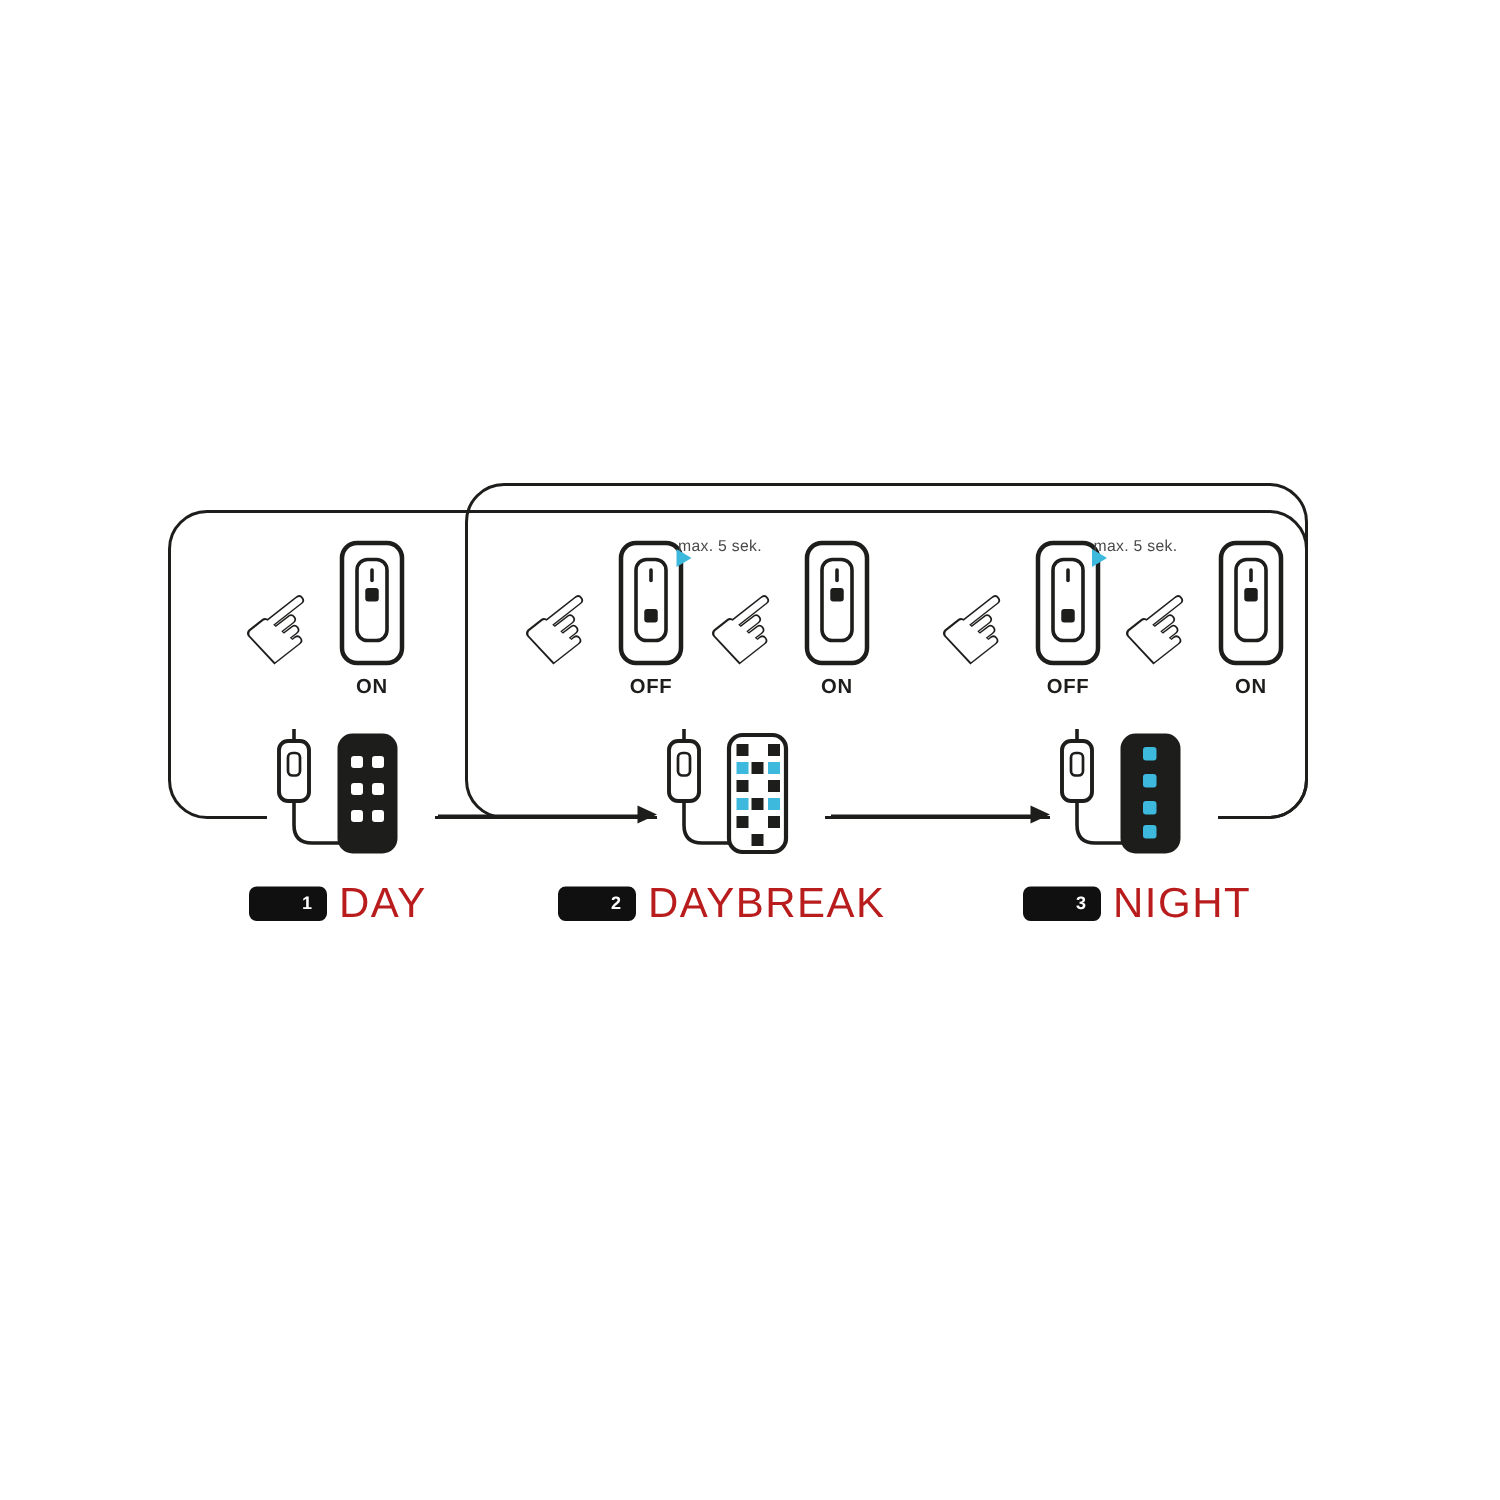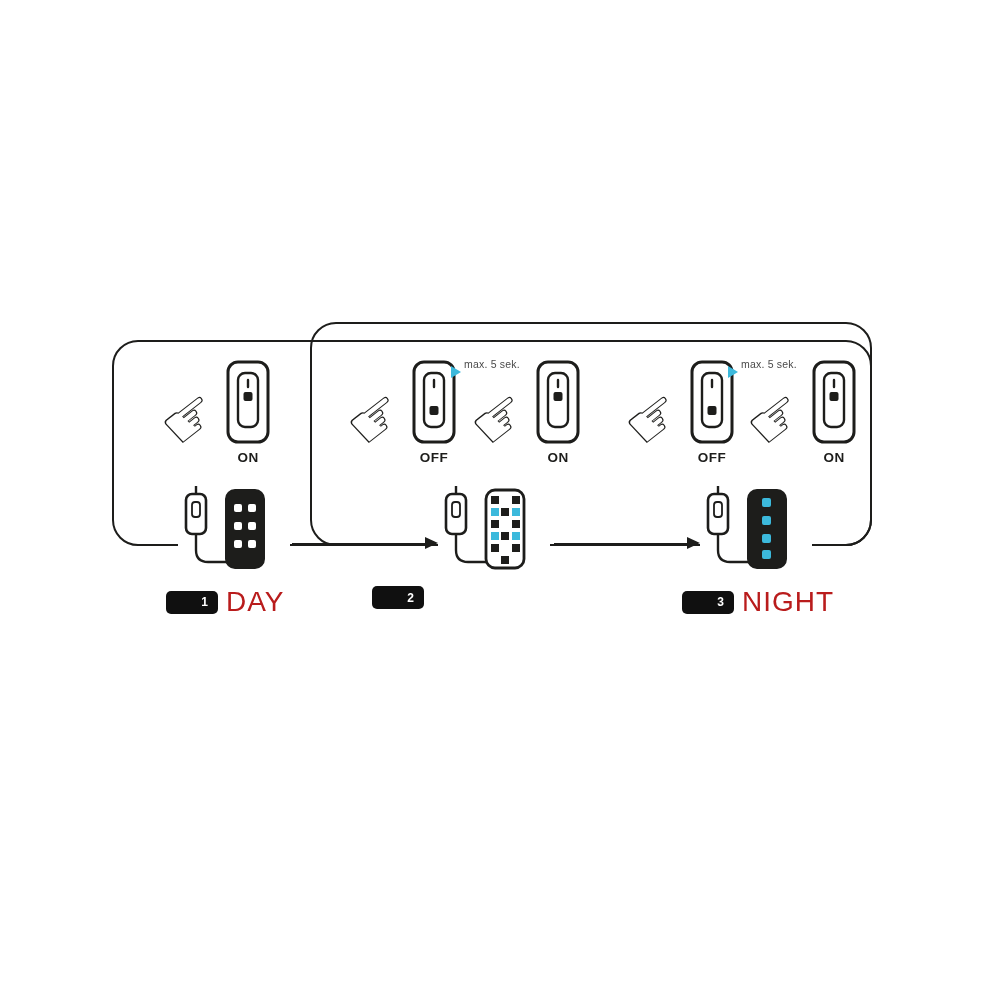--- a/index.html
+++ b/index.html
@@ -37,21 +37,21 @@
   .sw-dot   { fill:#1d1d1b; }
   .state {
     position:absolute; left:48px; top:90px; width:60px;
     text-align:center; font-size:13.5px; font-weight:bold;
     letter-spacing:0.5px; color:#1d1d1b;
   }
 
   
   .timer { position:absolute; top:358px; width:80px; z-index:2; }
   .timer-label {
-    display:block; text-align:center;
+    display:block; 
     font-size:10.5px; color:#4a4a4a; letter-spacing:0.2px;
   }
   .timer-bar {
     position:relative; width:62px; height:4.5px;
     margin:7px auto 0; background:#3cb9dc;
     transform: rotate(-3deg);
   }
   .timer-bar::after {
     content:""; position:absolute; right:-9px; top:-4px;
     width:0; height:0;
@@ -231,19 +231,20 @@
 
   <div class="flow-arrow" style="left:292px; width:144px"></div>
   <div class="flow-arrow" style="left:554px; width:144px"></div>
 
   <div class="caption" style="left:166px">
     <span class="badge">1</span>
     <span class="caption-text">DAY</span>
   </div>
   <div class="caption" style="left:372px">
     <span class="badge">2</span>
+    <span class="caption-text">DAYBREAK</span>
   </div>
   <div class="caption" style="left:682px">
     <span class="badge">3</span>
     <span class="caption-text">NIGHT</span>
   </div>
 
 </div>
 
 </body></html>

